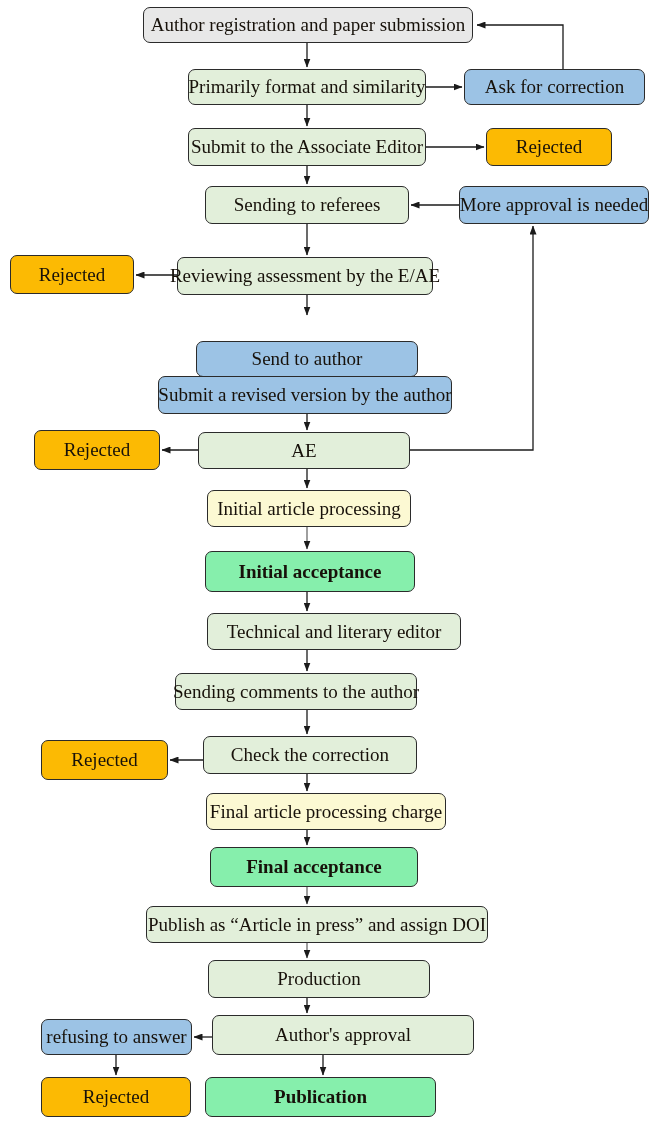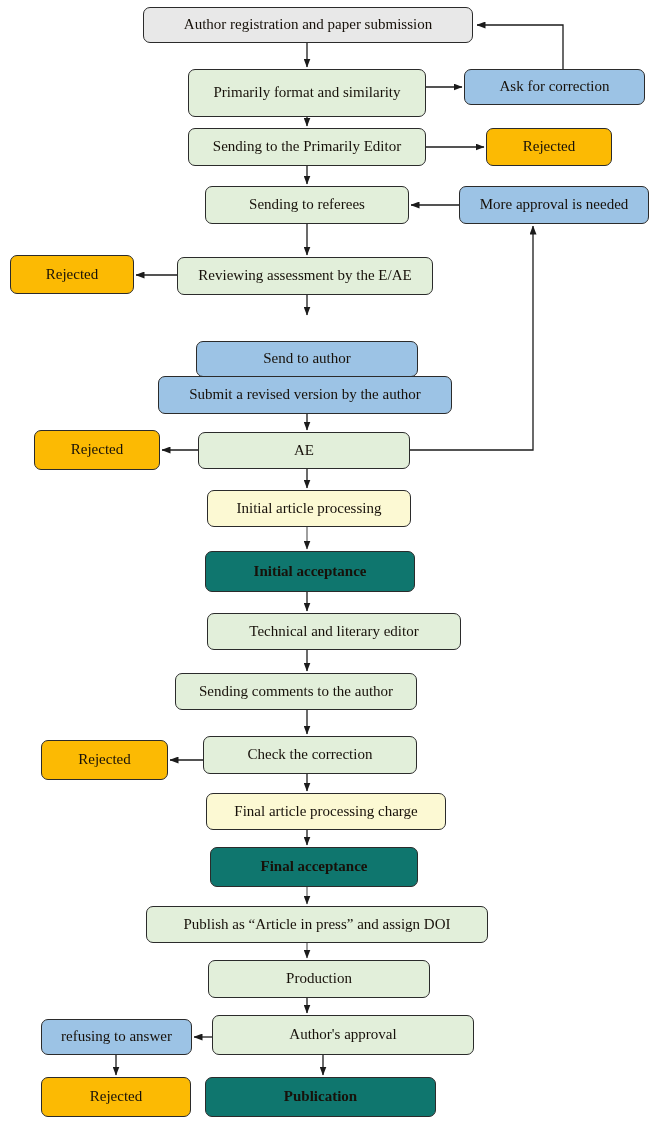--- a/index.html
+++ b/index.html
@@ -28,29 +28,29 @@
   .node {
     position: absolute;
     box-sizing: border-box;
     border: 1px solid #2b2b2b;
     border-radius: 7px;
     display: flex;
     align-items: center;
     justify-content: center;
     text-align: center;
     color: #17110a;
-    font-size: 15px;
+    font-size: 19px;
     line-height: 1.15;
     padding: 2px 6px;
     white-space: nowrap;
   }
   .node.bold { font-weight: bold; }
   .n-grey   { background: #e8e8e8; }
   .n-lgreen { background: #e2efda; }
-  .n-green  { background: #0f766e; text-align: right; }
+  .n-green  { background: #86efac; text-align: right; }
   .n-blue   { background: #9cc3e5; }
   .n-yellow { background: #fcf9d3; }
   .n-orange { background: #fcba03; }
 </style>
 </head>
 <body>
 
 <div id="canvas">
   <svg id="edges" viewBox="0 0 659 1137">
     <defs>
@@ -82,23 +82,23 @@
     <path d="M307 774 L307 791" stroke="#1b1b1b" stroke-width="1.3" fill="none" marker-end="url(#arrowhead)"></path>
     <path d="M307 830 L307 845" stroke="#1b1b1b" stroke-width="1.3" fill="none" marker-end="url(#arrowhead)"></path>
     <path d="M307 887 L307 904" stroke="#6b6b6b" stroke-width="1.3" fill="none" marker-end="url(#arrowhead)"></path>
     <path d="M307 943 L307 958" stroke="#6b6b6b" stroke-width="1.3" fill="none" marker-end="url(#arrowhead)"></path>
     <path d="M307 998 L307 1013" stroke="#1b1b1b" stroke-width="1.3" fill="none" marker-end="url(#arrowhead)"></path>
     <path d="M212 1037 L194 1037" stroke="#1b1b1b" stroke-width="1.3" fill="none" marker-end="url(#arrowhead)"></path>
     <path d="M116 1055 L116 1075" stroke="#1b1b1b" stroke-width="1.3" fill="none" marker-end="url(#arrowhead)"></path>
     <path d="M323 1055 L323 1075" stroke="#1b1b1b" stroke-width="1.3" fill="none" marker-end="url(#arrowhead)"></path>
   </svg>
 <div class="node n-grey" style="left: 143px; top: 7px; width: 330px; height: 36px;">Author registration and paper submission</div>
-    <div class="node n-lgreen" style="left: 188px; top: 69px; width: 238px; height: 48px;">Primarily format and similarity</div>
+    <div class="node n-lgreen" style="left: 188px; top: 69px; width: 238px; height: 36px;">Primarily format and similarity</div>
     <div class="node n-blue" style="left: 464px; top: 69px; width: 181px; height: 36px;">Ask for correction</div>
-    <div class="node n-lgreen" style="left: 188px; top: 128px; width: 238px; height: 38px;">Sending to the Primarily Editor</div>
+    <div class="node n-lgreen" style="left: 188px; top: 128px; width: 238px; height: 38px;">Submit to the Associate Editor</div>
     <div class="node n-orange" style="left: 486px; top: 128px; width: 126px; height: 38px;">Rejected</div>
     <div class="node n-lgreen" style="left: 205px; top: 186px; width: 204px; height: 38px;">Sending to referees</div>
     <div class="node n-blue" style="left: 459px; top: 186px; width: 190px; height: 38px;">More approval is needed</div>
     <div class="node n-lgreen" style="left: 177px; top: 257px; width: 256px; height: 38px;">Reviewing assessment by the E/AE</div>
     <div class="node n-orange" style="left: 10px; top: 255px; width: 124px; height: 39px;">Rejected</div>
     <div class="node n-blue" style="left: 196px; top: 317px; width: 222px; height: 36px; margin-top: 24px;">Send to author</div>
     <div class="node n-blue" style="left: 158px; top: 376px; width: 294px; height: 38px;">Submit a revised version by the author</div>
     <div class="node n-lgreen" style="left: 198px; top: 432px; width: 212px; height: 37px; text-align: center;">AE</div>
     <div class="node n-orange" style="left: 34px; top: 430px; width: 126px; height: 40px;">Rejected</div>
     <div class="node n-yellow" style="left: 207px; top: 490px; width: 204px; height: 37px;">Initial article processing</div>

